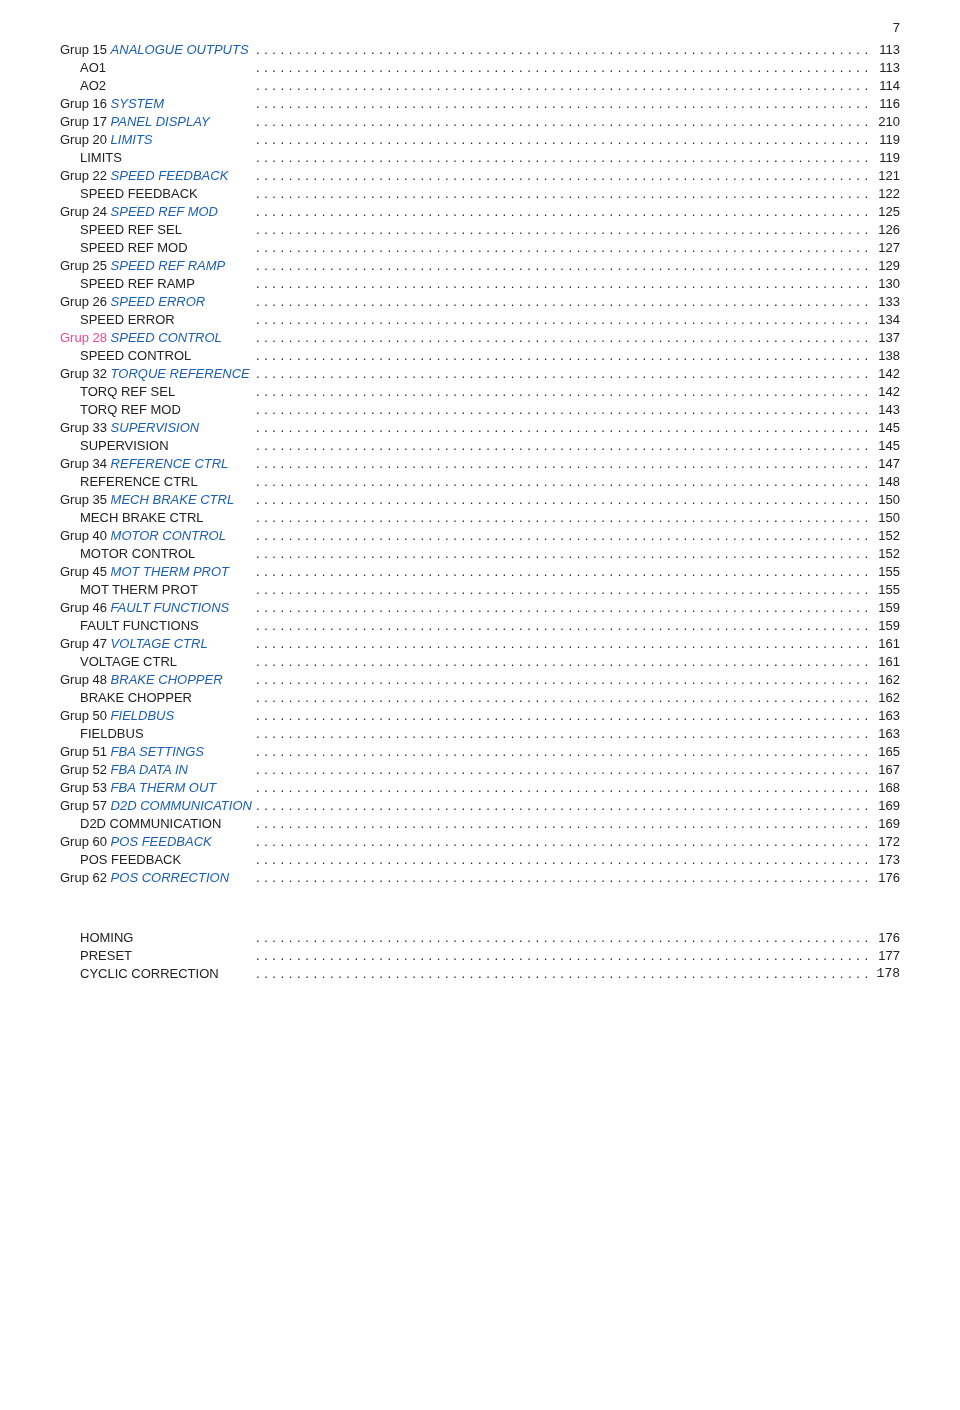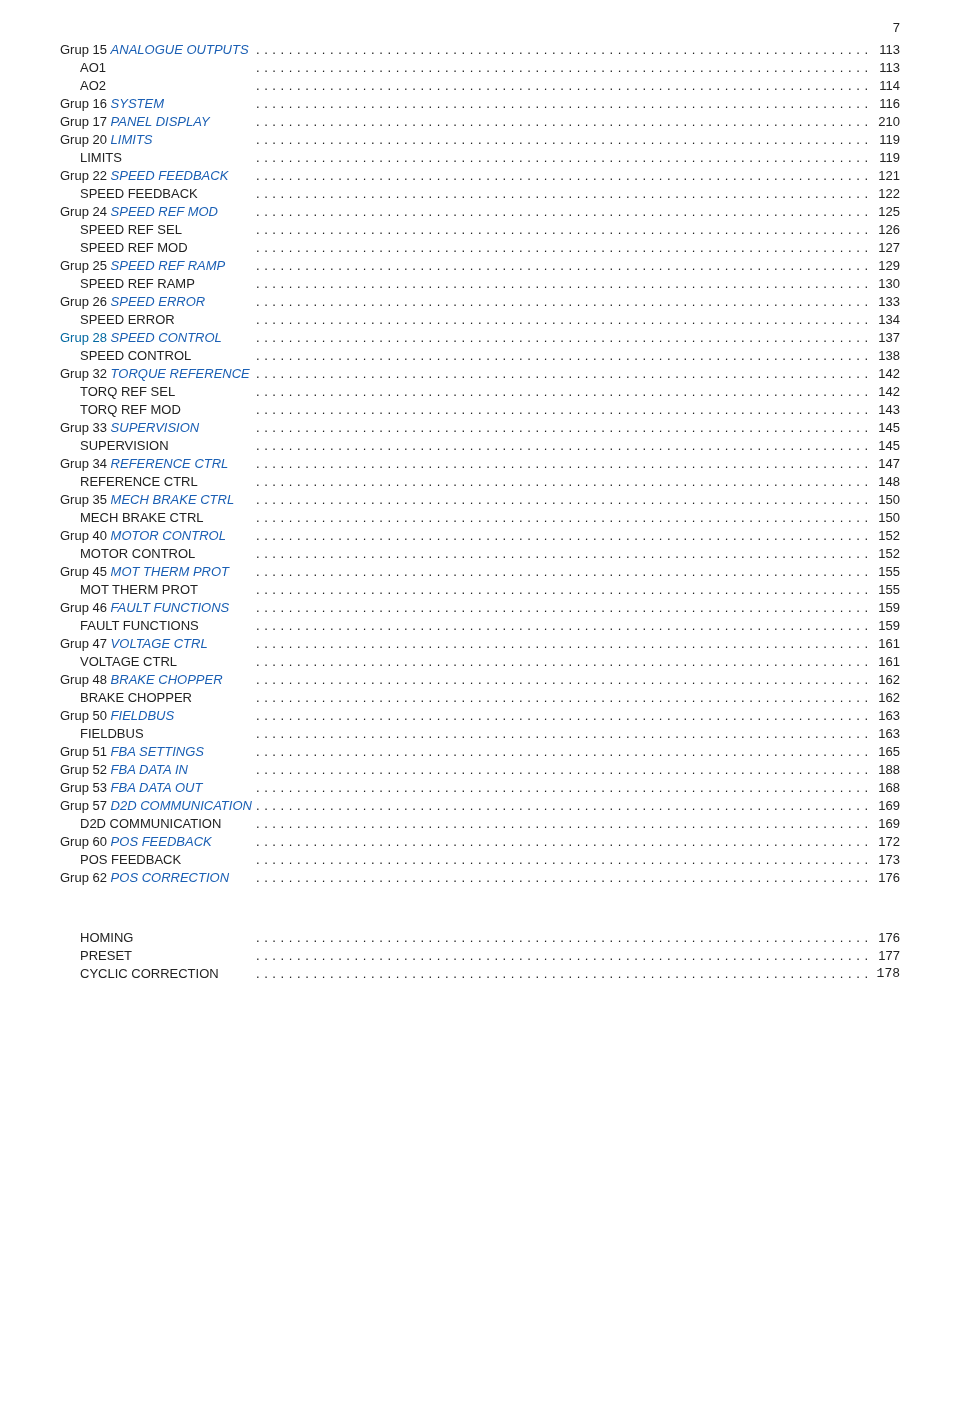--- a/index.html
+++ b/index.html
@@ -135,21 +135,21 @@
           <td style="white-space: nowrap; padding-right: 0px; width: 1px;"><span style="color: rgb(34, 34, 34); font-style: normal;">Grup 26 </span><span style="color: rgb(26, 95, 180); font-style: italic;">SPEED ERROR</span></td>
           <td style="width: 100%; overflow: hidden; padding-left: 4px; padding-right: 4px; color: rgb(34, 34, 34); letter-spacing: 0.5px; white-space: nowrap; max-width: 0px;"> . . . . . . . . . . . . . . . . . . . . . . . . . . . . . . . . . . . . . . . . . . . . . . . . . . . . . . . . . . . . . . . . . . . . . . . . . . . . . . . . . . . . . . . . . . . .</td>
           <td style="text-align: right; padding-left: 4px; white-space: nowrap; width: 1px;">133</td>
         </tr>
         <tr>
           <td style="white-space: nowrap; padding-right: 0px; width: 1px;"><span style="color: rgb(34, 34, 34); padding-left: 20px; display: inline-block;">SPEED ERROR</span></td>
           <td style="width: 100%; overflow: hidden; padding-left: 4px; padding-right: 4px; color: rgb(34, 34, 34); letter-spacing: 0.5px; white-space: nowrap; max-width: 0px;"> . . . . . . . . . . . . . . . . . . . . . . . . . . . . . . . . . . . . . . . . . . . . . . . . . . . . . . . . . . . . . . . . . . . . . . . . . . . . . . . . . . . . . . . . . . . .</td>
           <td style="text-align: right; padding-left: 4px; white-space: nowrap; width: 1px;">134</td>
         </tr>
         <tr>
-          <td style="white-space: nowrap; padding-right: 0px; width: 1px;"><span style="color: #0369a1; font-style: normal;">Grup 28 </span><span style="color: rgb(26, 95, 180); font-style: italic;">SPEED CONTROL</span></td>
+          <td style="white-space: nowrap; padding-right: 0px; width: 1px;"><span style="color: #ec4899; font-style: normal;">Grup 28 </span><span style="color: rgb(26, 95, 180); font-style: italic;">SPEED CONTROL</span></td>
           <td style="width: 100%; overflow: hidden; padding-left: 4px; padding-right: 4px; color: rgb(34, 34, 34); letter-spacing: 0.5px; white-space: nowrap; max-width: 0px;"> . . . . . . . . . . . . . . . . . . . . . . . . . . . . . . . . . . . . . . . . . . . . . . . . . . . . . . . . . . . . . . . . . . . . . . . . . . . . . . . . . . . . . . . . . . . .</td>
           <td style="text-align: right; padding-left: 4px; white-space: nowrap; width: 1px;">137</td>
         </tr>
         <tr>
           <td style="white-space: nowrap; padding-right: 0px; width: 1px;"><span style="color: rgb(34, 34, 34); padding-left: 20px; display: inline-block;">SPEED CONTROL</span></td>
           <td style="width: 100%; overflow: hidden; padding-left: 4px; padding-right: 4px; color: rgb(34, 34, 34); letter-spacing: 0.5px; white-space: nowrap; max-width: 0px;"> . . . . . . . . . . . . . . . . . . . . . . . . . . . . . . . . . . . . . . . . . . . . . . . . . . . . . . . . . . . . . . . . . . . . . . . . . . . . . . . . . . . . . . . . . . . .</td>
           <td style="text-align: right; padding-left: 4px; white-space: nowrap; width: 1px;">138</td>
         </tr>
         <tr>
           <td style="white-space: nowrap; padding-right: 0px; width: 1px;"><span style="color: rgb(34, 34, 34); font-style: normal;">Grup 32 </span><span style="color: rgb(26, 95, 180); font-style: italic;">TORQUE REFERENCE</span></td>
@@ -257,24 +257,24 @@
           <td style="text-align: right; padding-left: 4px; white-space: nowrap; width: 1px;">163</td>
         </tr>
         <tr>
           <td style="white-space: nowrap; padding-right: 0px; width: 1px;"><span style="color: rgb(34, 34, 34); font-style: normal;">Grup 51 </span><span style="color: rgb(26, 95, 180); font-style: italic;">FBA SETTINGS</span></td>
           <td style="width: 100%; overflow: hidden; padding-left: 4px; padding-right: 4px; color: rgb(34, 34, 34); letter-spacing: 0.5px; white-space: nowrap; max-width: 0px;"> . . . . . . . . . . . . . . . . . . . . . . . . . . . . . . . . . . . . . . . . . . . . . . . . . . . . . . . . . . . . . . . . . . . . . . . . . . . . . . . . . . . . . . . . . . . .</td>
           <td style="text-align: right; padding-left: 4px; white-space: nowrap; width: 1px;">165</td>
         </tr>
         <tr>
           <td style="white-space: nowrap; padding-right: 0px; width: 1px;"><span style="color: rgb(34, 34, 34); font-style: normal;">Grup 52 </span><span style="color: rgb(26, 95, 180); font-style: italic;">FBA DATA IN</span></td>
           <td style="width: 100%; overflow: hidden; padding-left: 4px; padding-right: 4px; color: rgb(34, 34, 34); letter-spacing: 0.5px; white-space: nowrap; max-width: 0px;"> . . . . . . . . . . . . . . . . . . . . . . . . . . . . . . . . . . . . . . . . . . . . . . . . . . . . . . . . . . . . . . . . . . . . . . . . . . . . . . . . . . . . . . . . . . . .</td>
-          <td style="text-align: right; padding-left: 4px; white-space: nowrap; width: 1px;">188</td>
-        </tr>
-        <tr>
-          <td style="white-space: nowrap; padding-right: 0px; width: 1px;"><span style="color: rgb(34, 34, 34); font-style: normal;">Grup 53 </span><span style="color: rgb(26, 95, 180); font-style: italic;">FBA DATA OUT</span></td>
+          <td style="text-align: right; padding-left: 4px; white-space: nowrap; width: 1px;">167</td>
+        </tr>
+        <tr>
+          <td style="white-space: nowrap; padding-right: 0px; width: 1px;"><span style="color: rgb(34, 34, 34); font-style: normal;">Grup 53 </span><span style="color: rgb(26, 95, 180); font-style: italic;">FBA THERM OUT</span></td>
           <td style="width: 100%; overflow: hidden; padding-left: 4px; padding-right: 4px; color: rgb(34, 34, 34); letter-spacing: 0.5px; white-space: nowrap; max-width: 0px;"> . . . . . . . . . . . . . . . . . . . . . . . . . . . . . . . . . . . . . . . . . . . . . . . . . . . . . . . . . . . . . . . . . . . . . . . . . . . . . . . . . . . . . . . . . . . .</td>
           <td style="text-align: right; padding-left: 4px; white-space: nowrap; width: 1px;">168</td>
         </tr>
         <tr>
           <td style="white-space: nowrap; padding-right: 0px; width: 1px;"><span style="color: rgb(34, 34, 34); font-style: normal;">Grup 57 </span><span style="color: rgb(26, 95, 180); font-style: italic;">D2D COMMUNICATION</span></td>
           <td style="width: 100%; overflow: hidden; padding-left: 4px; padding-right: 4px; color: rgb(34, 34, 34); letter-spacing: 0.5px; white-space: nowrap; max-width: 0px;"> . . . . . . . . . . . . . . . . . . . . . . . . . . . . . . . . . . . . . . . . . . . . . . . . . . . . . . . . . . . . . . . . . . . . . . . . . . . . . . . . . . . . . . . . . . . .</td>
           <td style="text-align: right; padding-left: 4px; white-space: nowrap; width: 1px;">169</td>
         </tr>
         <tr>
           <td style="white-space: nowrap; padding-right: 0px; width: 1px;"><span style="color: rgb(34, 34, 34); padding-left: 20px; display: inline-block;">D2D COMMUNICATION</span></td>

